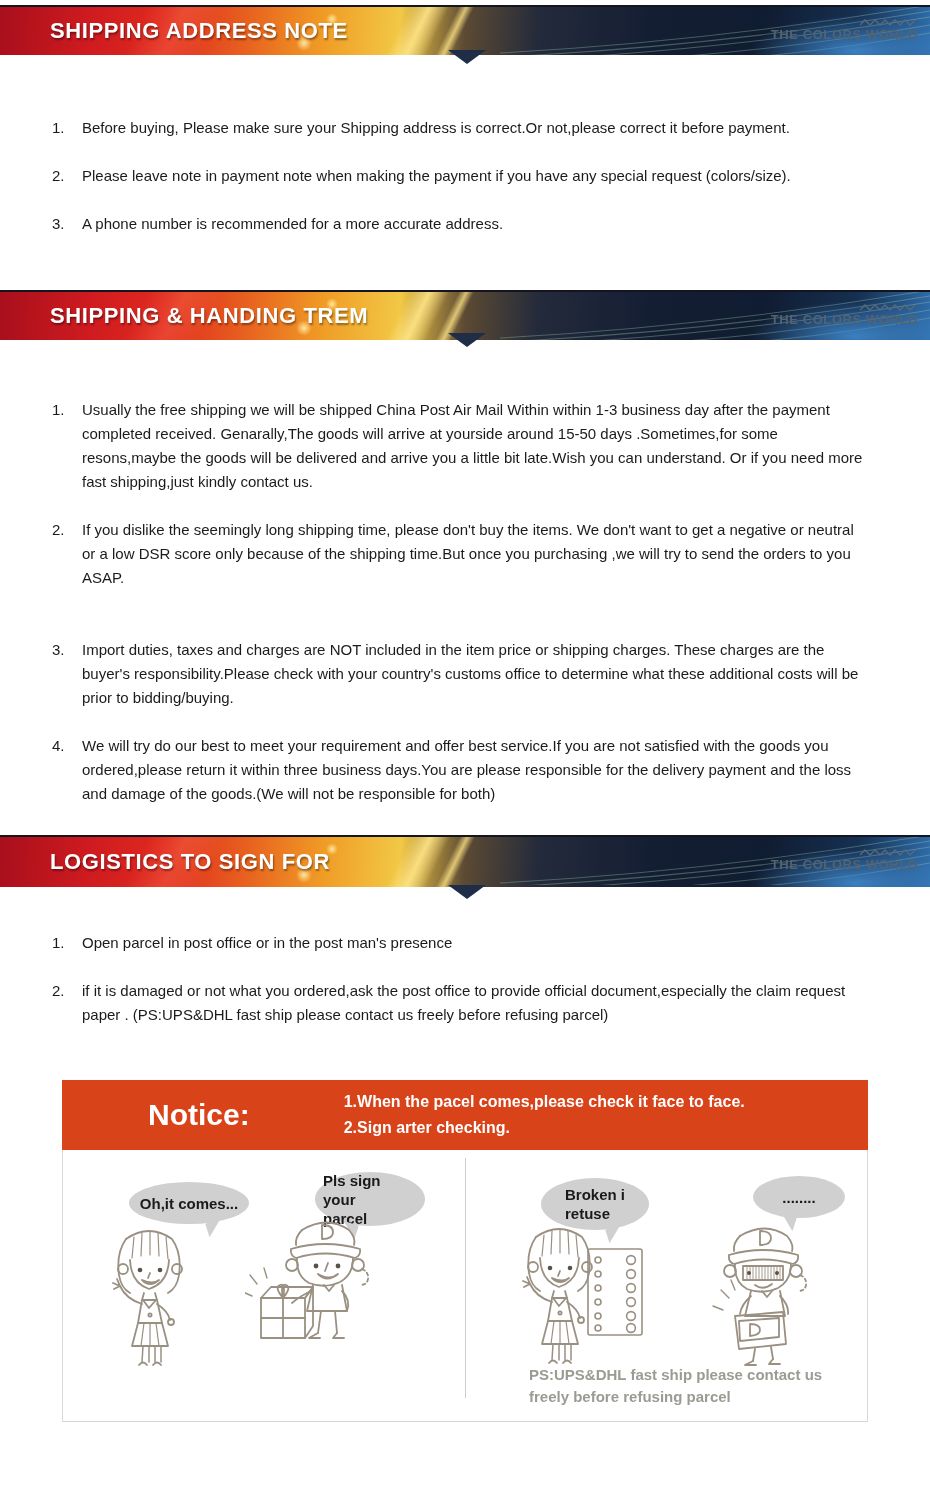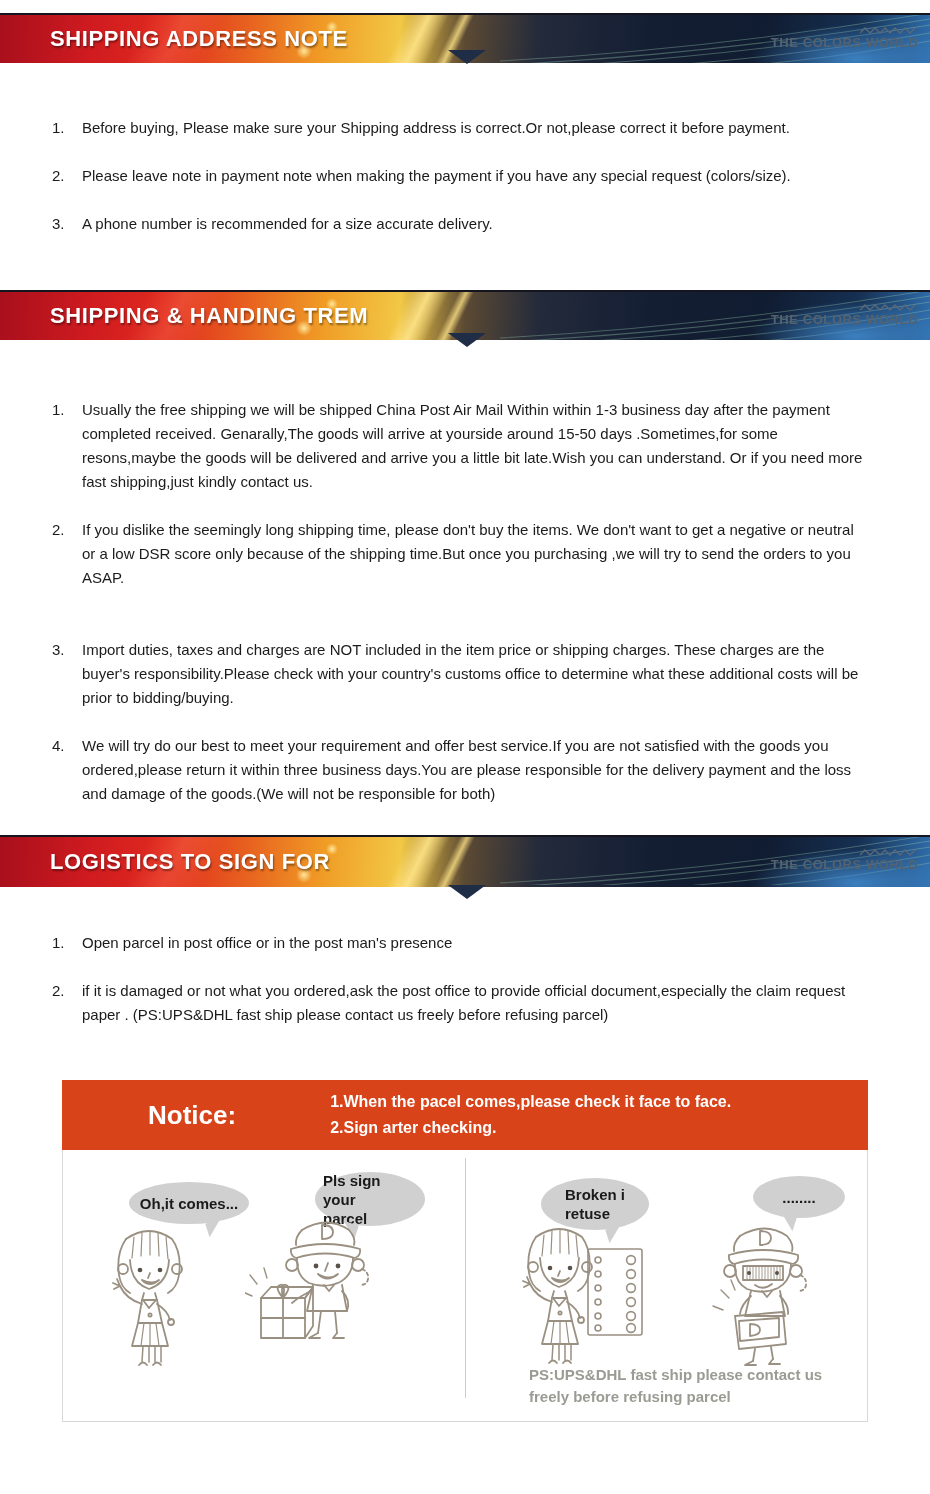--- a/index.html
+++ b/index.html
@@ -37,21 +37,21 @@
 
   
   .note-list{position:absolute;left:52px;width:818px;margin:0;padding:0;list-style:none;}
   .n-item{display:flex;font-size:15px;line-height:24px;color:#1b1b1b;margin-bottom:24px;}
   .n-item .num{flex:0 0 30px;}
   .mb-lg{margin-bottom:48px;}
 
   
   .notice{position:absolute;left:62px;top:1080px;width:806px;height:70px;background:#d8431a;
     color:#fff;display:flex;align-items:center;}
-  .notice-label{font-size:26px;font-weight:bold;margin-left:86px;flex:0 0 auto;}
+  .notice-label{font-size:30px;font-weight:bold;margin-left:86px;flex:0 0 auto;}
   .notice-lines{font-size:16px;font-weight:bold;line-height:26px;margin-left:94px;}
 
   
   .comic{position:absolute;left:62px;top:1150px;width:806px;height:272px;background:#fff;
     border:1px solid #d8d8d8;border-top:none;box-sizing:border-box;}
   .comic-divider{position:absolute;left:402px;top:8px;height:240px;width:1px;background:#cccccc;}
   .bubble{position:absolute;background:#d0d0d0;border-radius:50%;display:flex;
     align-items:center;justify-content:center;font-weight:bold;font-size:15px;color:#1a1a1a;
     line-height:19px;white-space:pre-line;text-align:left;padding:2px 8px;box-sizing:border-box;}
   .bubble:after{content:"";position:absolute;width:0;height:0;}
@@ -61,21 +61,21 @@
     border-bottom:14px solid transparent;transform:rotate(18deg);}
   .figure{position:absolute;}
   .ps-note{position:absolute;left:466px;top:214px;font-size:15px;font-weight:bold;
     color:#9b9b94;line-height:22px;white-space:pre-line;}
 </style>
 </head>
 <body>
 
 <div class="page">
 
-  <header class="banner" style="top:13px;">
+  <header class="banner" style="top:5px;">
     <div class="b-streak s0"></div>
     <div class="b-streak s1"></div>
     <div class="b-streak s2"></div>
     <div class="b-dot" style="left:326px;top:6px;width:12px;height:12px;"></div>
     <div class="b-dot" style="left:296px;top:28px;width:16px;height:16px;"></div>
     <svg class="b-arcs" viewBox="0 0 420 48" preserveAspectRatio="none">
       <g stroke="rgba(150,200,170,.38)" fill="none" stroke-width="1">
         <path d="M0 54 Q200 46 420 10"></path>
           <path d="M0 50 Q205 40 420 4"></path>
         <path d="M0 46 Q210 34 420 -2"></path>
@@ -98,21 +98,21 @@
     <li class="n-item">
       <span class="num">1.</span>
       <span class="txt">Before buying, Please make sure your Shipping address is correct.Or not,please correct it before payment.</span>
     </li>
     <li class="n-item">
       <span class="num">2.</span>
       <span class="txt">Please leave note in payment note when making the payment if you have any special request (colors/size).</span>
     </li>
     <li class="n-item">
       <span class="num">3.</span>
-      <span class="txt">A phone number is recommended for a size accurate delivery.</span>
+      <span class="txt">A phone number is recommended for a more accurate address.</span>
     </li>
   </ol>
 
   <header class="banner" style="top:290px;">
     <div class="b-streak s0"></div>
     <div class="b-streak s1"></div>
     <div class="b-streak s2"></div>
     <div class="b-dot" style="left:326px;top:6px;width:12px;height:12px;"></div>
     <div class="b-dot" style="left:296px;top:28px;width:16px;height:16px;"></div>
     <svg class="b-arcs" viewBox="0 0 420 48" preserveAspectRatio="none">

